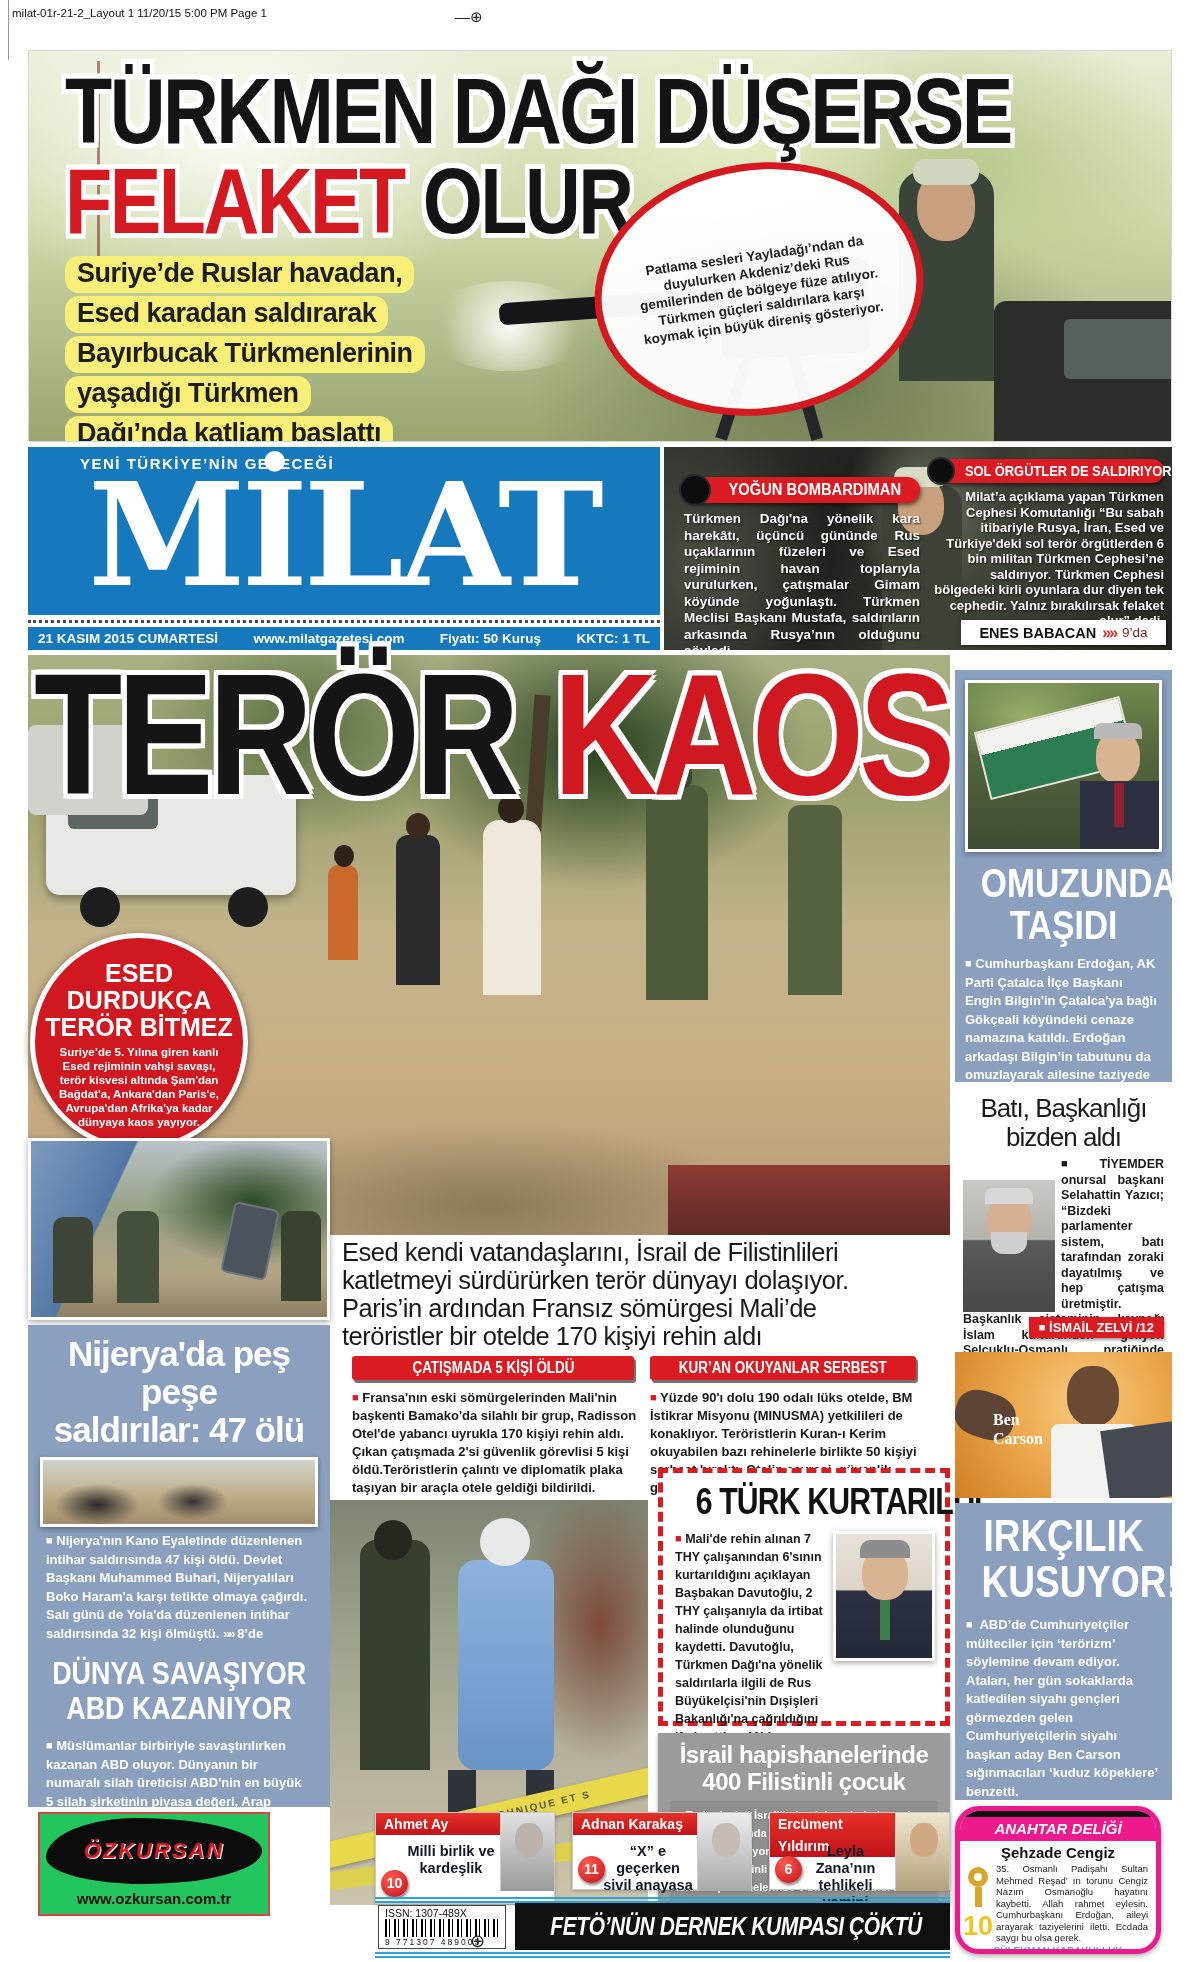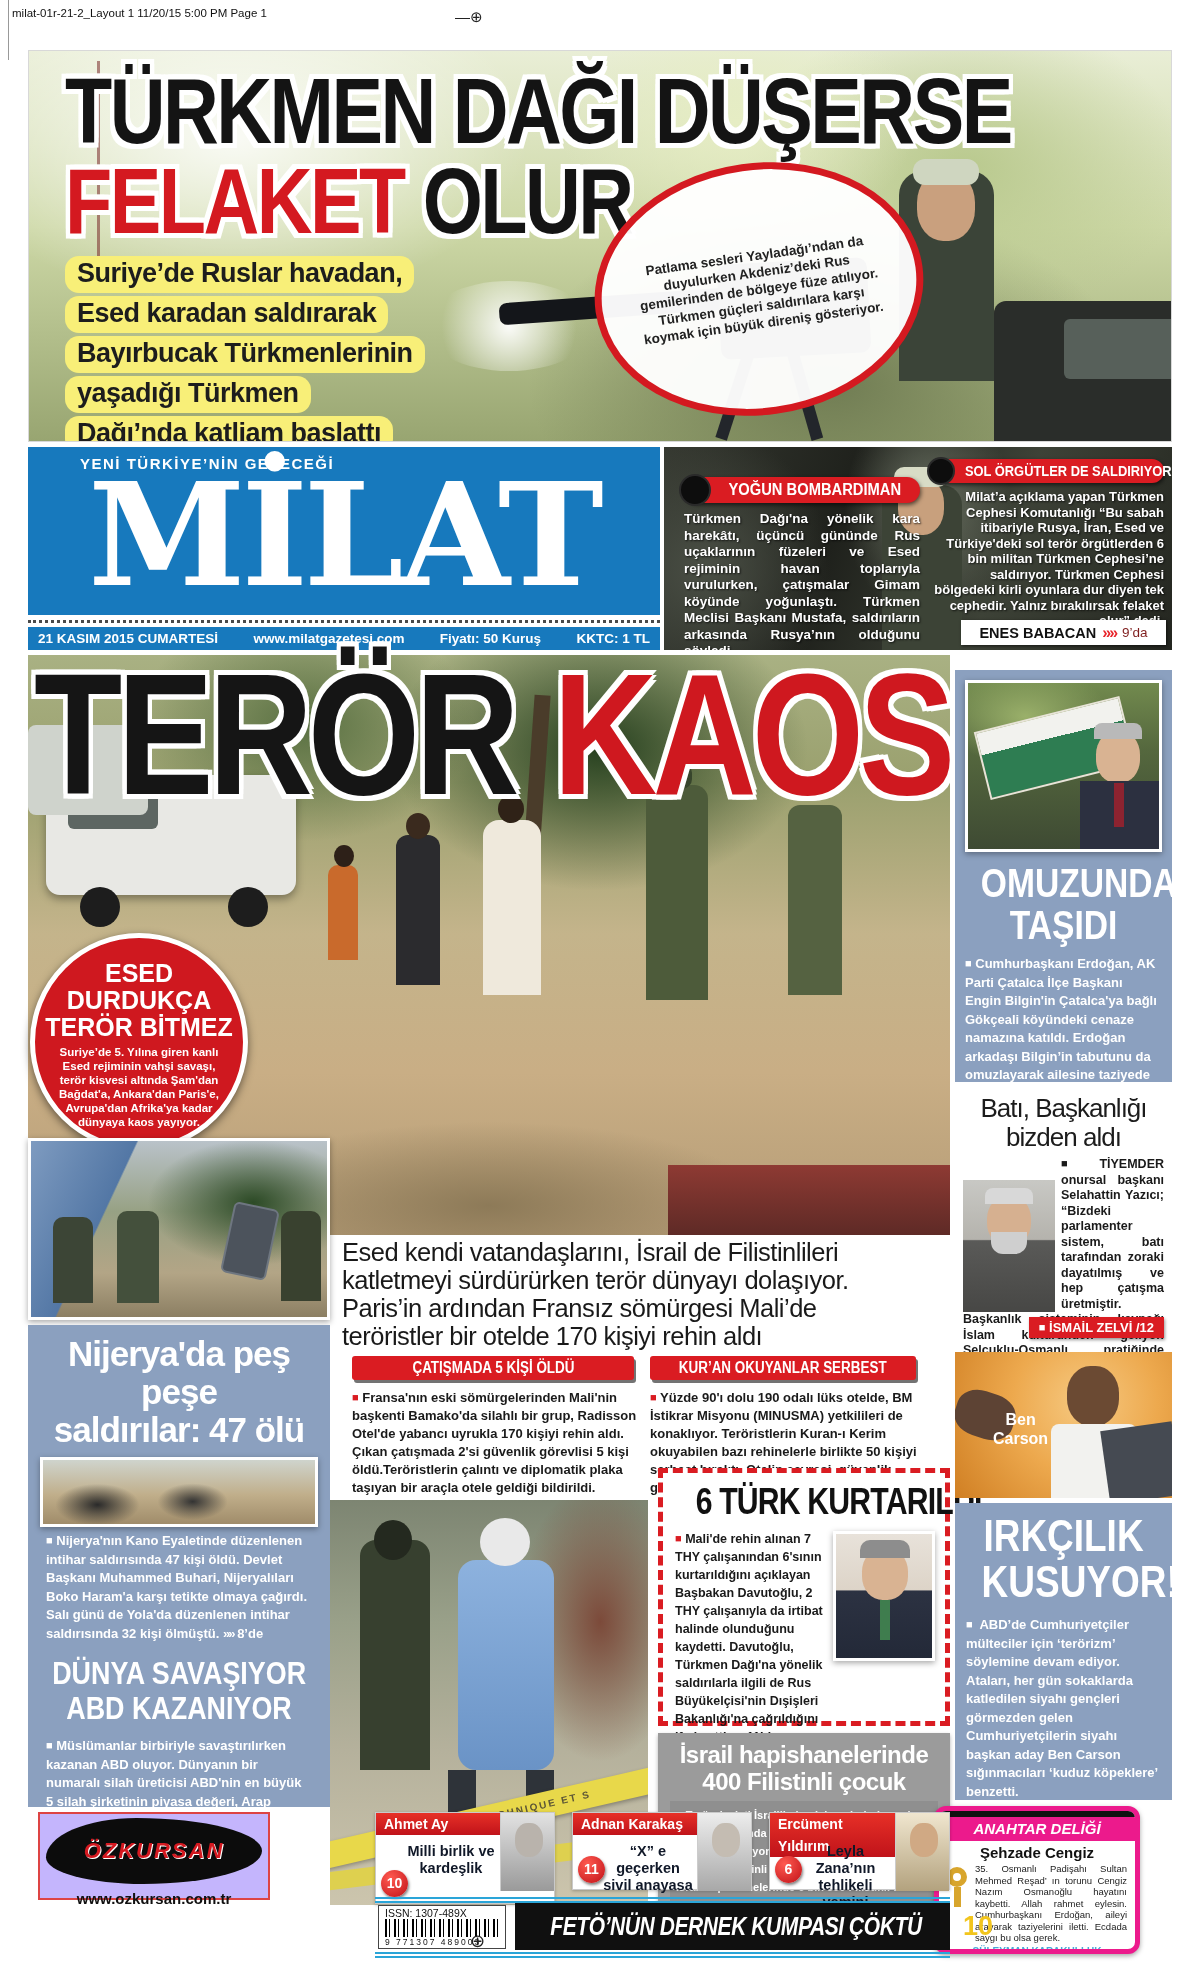--- a/index.html
+++ b/index.html
@@ -287,49 +287,49 @@
       <span class="bullet">■</span> <span>İSMAİL ZELVİ /12</span>
     </div>
   </div>
 
   <div class="abs" style="left:955px;top:1352px;width:217px;height:146px;overflow:hidden;
        background:radial-gradient(circle at 60% 35%, #f6c981 0%, #eda94e 45%, #d07f23 100%)">
     <div class="abs" style="left:112px;top:14px;width:52px;height:60px;background:#6b4a33;border-radius:45%"></div>
     <div class="abs" style="left:96px;top:72px;width:86px;height:74px;background:#f2f2ef;border-radius:8px 8px 0 0"></div>
     <div class="abs" style="left:150px;top:74px;width:72px;height:74px;background:#454a52;transform:rotate(-8deg)"></div>
     <div class="abs" style="left:0px;top:40px;width:60px;height:46px;background:#5d4334;border-radius:40%;transform:rotate(18deg)"></div>
-    <div class="b w" style="position:absolute;left:38px;top:58px;text-align:center;font-size:16px;line-height:19px;font-family:Liberation Sans, sans-serif">
+    <div class="b w" style="position:absolute;left:38px;top:58px;text-align:left;font-size:16px;line-height:19px;font-family:Liberation Serif, serif">
       <div>Ben</div>
         <div>Carson</div>
     </div>
   </div>
 
   <div class="abs" style="left:955px;top:1503px;width:217px;height:297px;background:var(--slate);padding:10px 11px">
     <div class="b w cxc" style="display:block;text-align:center;font-size:44px;line-height:46px">IRKÇILIK</div>
     <div class="b w cxc" style="display:block;text-align:center;font-size:44px;line-height:46px">KUSUYOR!</div>
     <div style="margin-top:10px">
       <span class="sbody"><span class="bullet">■</span>&nbsp; <span>ABD’de Cumhuriyetçiler mülteciler için ‘terörizm’ söylemine devam ediyor. Ataları, her gün sokaklarda katledilen siyahı gençleri görmezden gelen Cumhuriyetçilerin siyahı başkan aday Ben Carson sığınmacıları ‘kuduz köpeklere’ benzetti.</span><br>
       <span class="bullet">■</span> <span class="b w">Gülsüm İncekaya /</span>
       <span class="prw">»»</span> <span class="b w">8’de</span></span>
     </div>
   </div>
 
-  <div class="abs" style="left:934px;top:1806px;width:206px;height:148px;background:#fff;border:5px solid var(--magenta);border-radius:12px;overflow:hidden;box-shadow:0 2px 5px rgba(0,0,0,.35)">
+  <div class="abs" style="left:955px;top:1806px;width:206px;height:148px;background:#fff;border:5px solid var(--magenta);border-radius:24px;overflow:hidden;box-shadow:0 2px 5px rgba(0,0,0,.35)">
     <div style="height:6px;background:#111"></div>
     <div style="background:var(--magenta);color:#fff;font-weight:700;font-style:italic;font-size:15px;line-height:24px;text-align:center">ANAHTAR DELİĞİ</div>
     <div class="b" style="text-align:center;font-size:15px;margin-top:3px;color:#111">Şehzade Cengiz</div>
     <div style="float:left;width:22px;height:40px;margin:6px 4px 0 8px;position:relative">
       <div style="width:20px;height:20px;border:6px solid #d8a52c;border-radius:50%"></div>
       <div style="width:7px;height:20px;background:#d8a52c;margin-left:7px"></div>
     </div>
     <div style="font-size:9.5px;line-height:11.5px;color:#222;text-align:justify;padding:2px 8px 0 0;margin-left:36px">35. Osmanlı Padişahı Sultan Mehmed Reşad’ ın torunu Cengiz Nazım Osmanoğlu hayatını kaybetti. Allah rahmet eylesin. Cumhurbaşkanı Erdoğan, aileyi arayarak taziyelerini iletti. Ecdada saygı bu olsa gerek.</div>
     <div class="b" style="clear:both;text-align:center;font-size:10px;color:#49a8d8;margin-top:2px">SÜLEYMAN KARAKULLUK</div>
   </div>
 
-  <div class="abs" style="left:38px;top:1812px;width:232px;height:88px;background:#c4b5fd;border:2px solid #d44;padding:4px 6px;text-align:center">
+  <div class="abs" style="left:38px;top:1812px;width:232px;height:104px;background:#22c55e;border:2px solid #d44;padding:4px 6px;text-align:center">
     <div style="height:66px;background:#0c0c0c;border-radius:42% 58% 55% 45%/60% 50% 50% 40%;display:flex;align-items:center;justify-content:center">
       <span class="b" style="color:#d41920;font-size:22px;font-style:italic;letter-spacing:2px;text-shadow:1px 1px 0 #fff">ÖZKURSAN</span>
     </div>
     <div class="b" style="font-size:15px;color:#111;margin-top:6px">www.ozkursan.com.tr</div>
   </div>
 
   <div class="abs colbox" style="left:375px;top:1812px;width:180px;height:92px">
     <div class="abs" style="right:0;top:0;width:54px;height:78px;background:linear-gradient(180deg,#e2e2e2,#9a9a9a);border-left:1px solid #ccc">
       <div class="abs" style="left:14px;top:10px;width:28px;height:34px;background:#b9b3ac;border-radius:45%"></div>
     </div>

